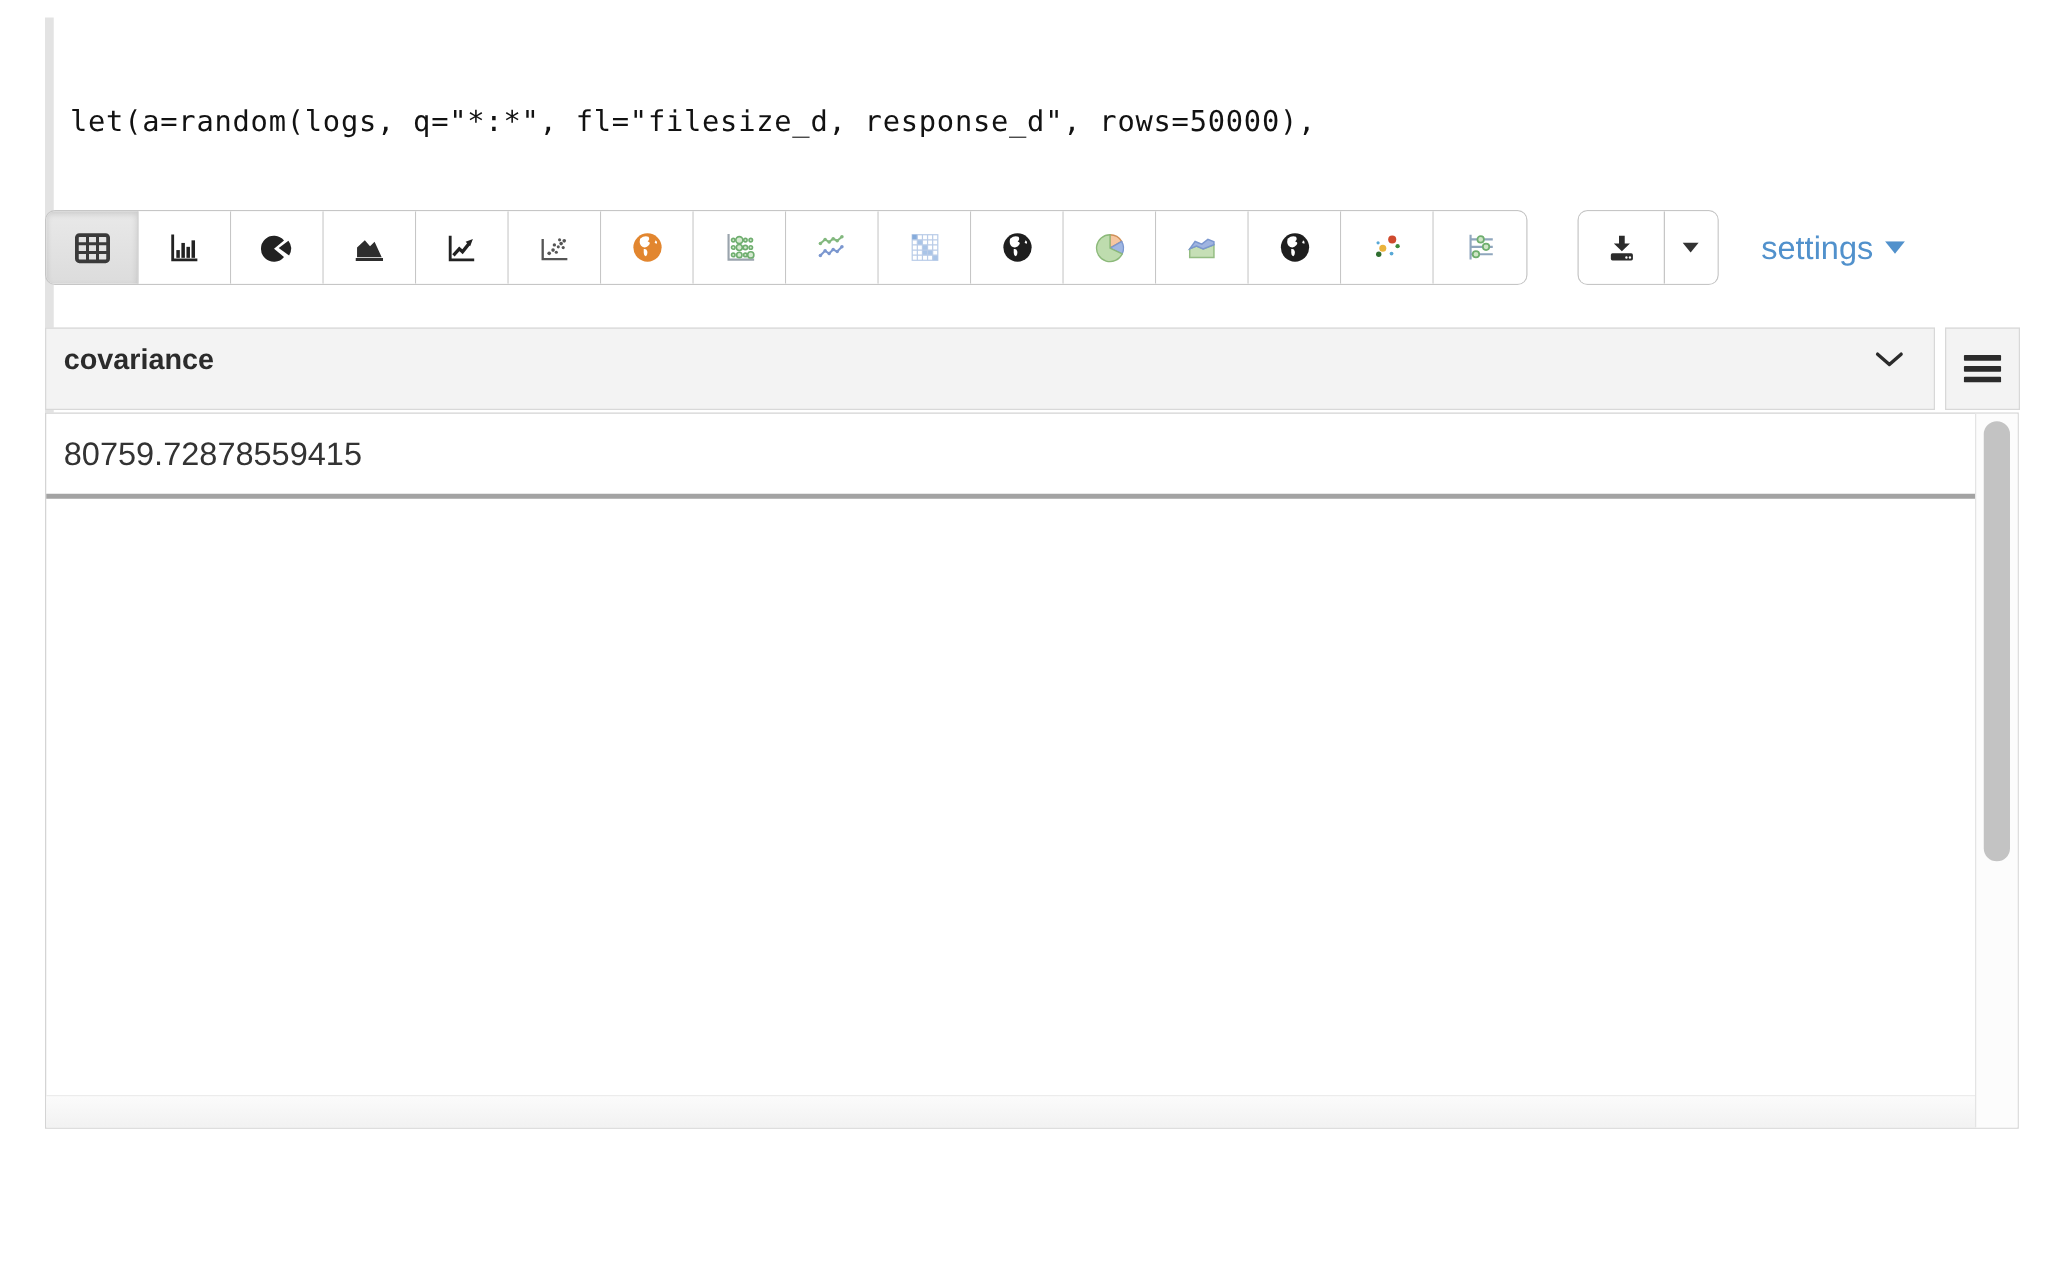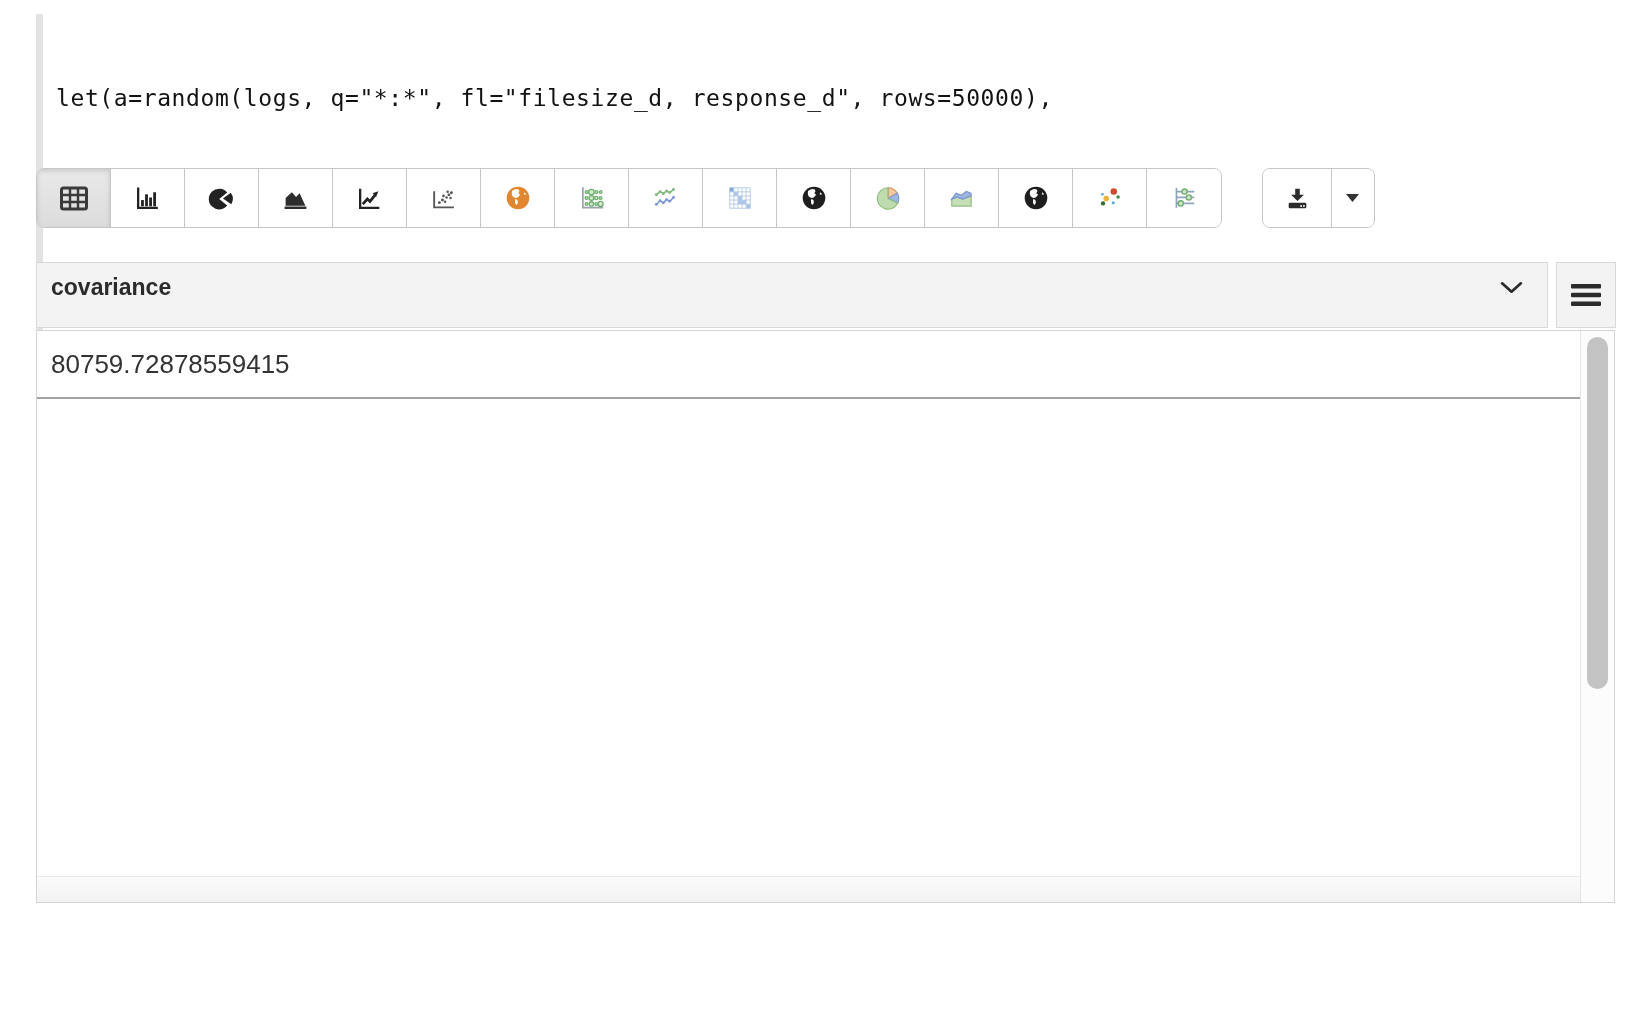--- a/index.html
+++ b/index.html
@@ -51,21 +51,21 @@
     display:flex; align-items:center; justify-content:center; cursor:pointer;
   }
 
   
   .result-body {
     position:absolute; top:330px; left:36px; width:1579px; height:573px;
     border:1px solid #d4d4d4; background:#fff; display:flex;
   }
   .result-content { flex:1 1 auto; position:relative; }
   .value-row {
-    height:68px; border-bottom:2px solid #a3a3a3;
+    height:68px; border-bottom:4px solid #a3a3a3;
     display:flex; align-items:center; padding-left:14px;
     font-size:26px; color:#333;
   }
   .hscroll-strip {
     position:absolute; left:0; right:0; bottom:0; height:26px;
     background:linear-gradient(#fbfbfb,#f2f2f2); border-top:1px solid #ececec;
   }
   .vscrollbar {
     flex:0 0 34px; position:relative; background:#fcfcfc; border-left:1px solid #e4e4e4;
   }
@@ -292,20 +292,26 @@
             <circle cx="19.2" cy="20.2" r="0.9" fill="#fff"></circle>
         </svg>
       </button>
       <button class="tool-btn caret-btn">
         <svg width="14" height="9" viewBox="0 0 14 9">
           <polygon points="0,0 13,0 6.5,8" fill="#333"></polygon>
         </svg>
       </button>
     </div>
 
+    <a class="settings-link" style="color:#5191cc">
+      <span>settings</span>
+      <svg width="17" height="11" viewBox="0 0 17 11">
+        <polygon points="0,0 16,0 8,10" fill="#5191cc"></polygon>
+      </svg>
+    </a>
   </div>
 
   <div class="result-header-row">
     <div class="field-selector">
       <span class="label">covariance</span>
       <svg width="23" height="13" viewBox="0 0 22 12">
         <path d="M2 2 L11 10 L20 2" stroke="#2b2b2b" stroke-width="2.6" fill="none" stroke-linecap="round" stroke-linejoin="round"></path>
       </svg>
     </div>
     <div class="menu-box">

